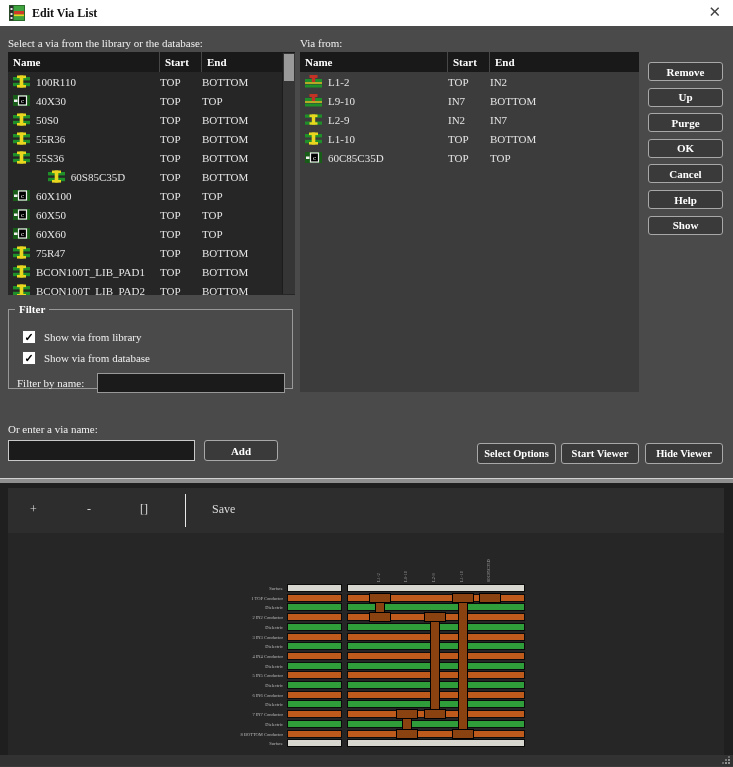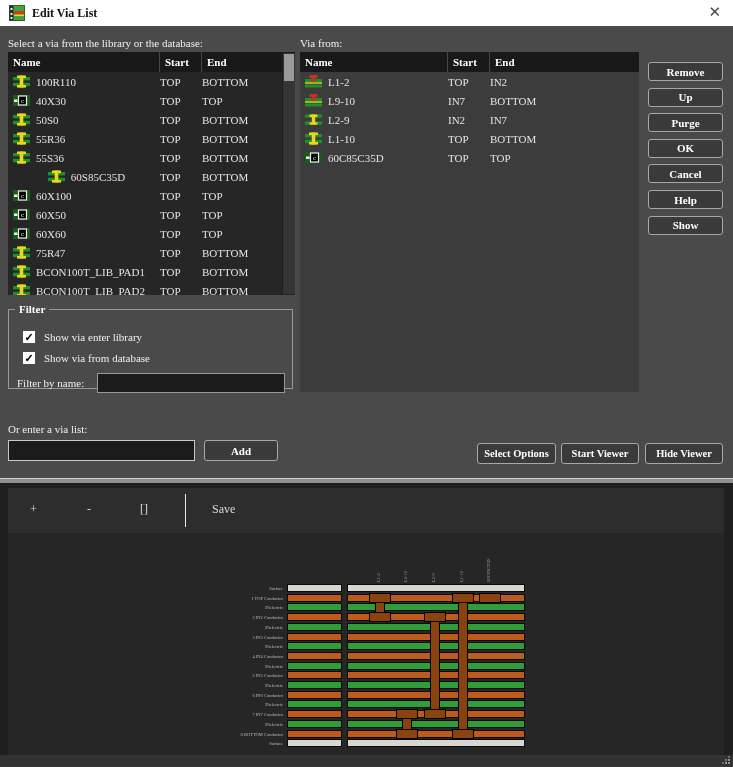--- a/index.html
+++ b/index.html
@@ -388,34 +388,34 @@
         <button class="btn" style="left: 648px; top: 138.4px; width: 75px; height: 19px;">Cancel</button>
         <button class="btn" style="left: 648px; top: 164px; width: 75px; height: 19px;">Help</button>
         <button class="btn" style="left: 648px; top: 189.6px; width: 75px; height: 19px;">Show</button>
       </div>
 
     <fieldset class="filter-box">
       <legend>Filter</legend>
       <div id="filter-checks">
           <div class="chk-row" style="top: 15px;">
             <span class="cb">✓</span>
-            <span>Show via enter library</span>
+            <span>Show via from library</span>
           </div>
           <div class="chk-row" style="top: 36px;">
             <span class="cb">✓</span>
             <span>Show via from database</span>
           </div>
         </div>
       <div class="fbn-row">
         <span>Filter by name:</span>
         <input class="dark-input fbn-input" value="" style="">
       </div>
     </fieldset>
 
-    <div class="lbl add-label">Or enter a via list:</div>
+    <div class="lbl add-label">Or enter a via name:</div>
     <input class="dark-input add-input" value="" style="">
     <button class="btn" style="left:204px;top:414px;width:74px;height:21px;">Add</button>
 
     <div id="viewer-buttons">
         <button class="btn" style="left: 477px; top: 417px; width: 79px; height: 21px; font-size: 10.5px;">Select Options</button>
         <button class="btn" style="left: 561px; top: 417px; width: 78px; height: 21px; font-size: 10.5px;">Start Viewer</button>
         <button class="btn" style="left: 645px; top: 417px; width: 78px; height: 21px; font-size: 10.5px;">Hide Viewer</button>
       </div>
   </div>
 

